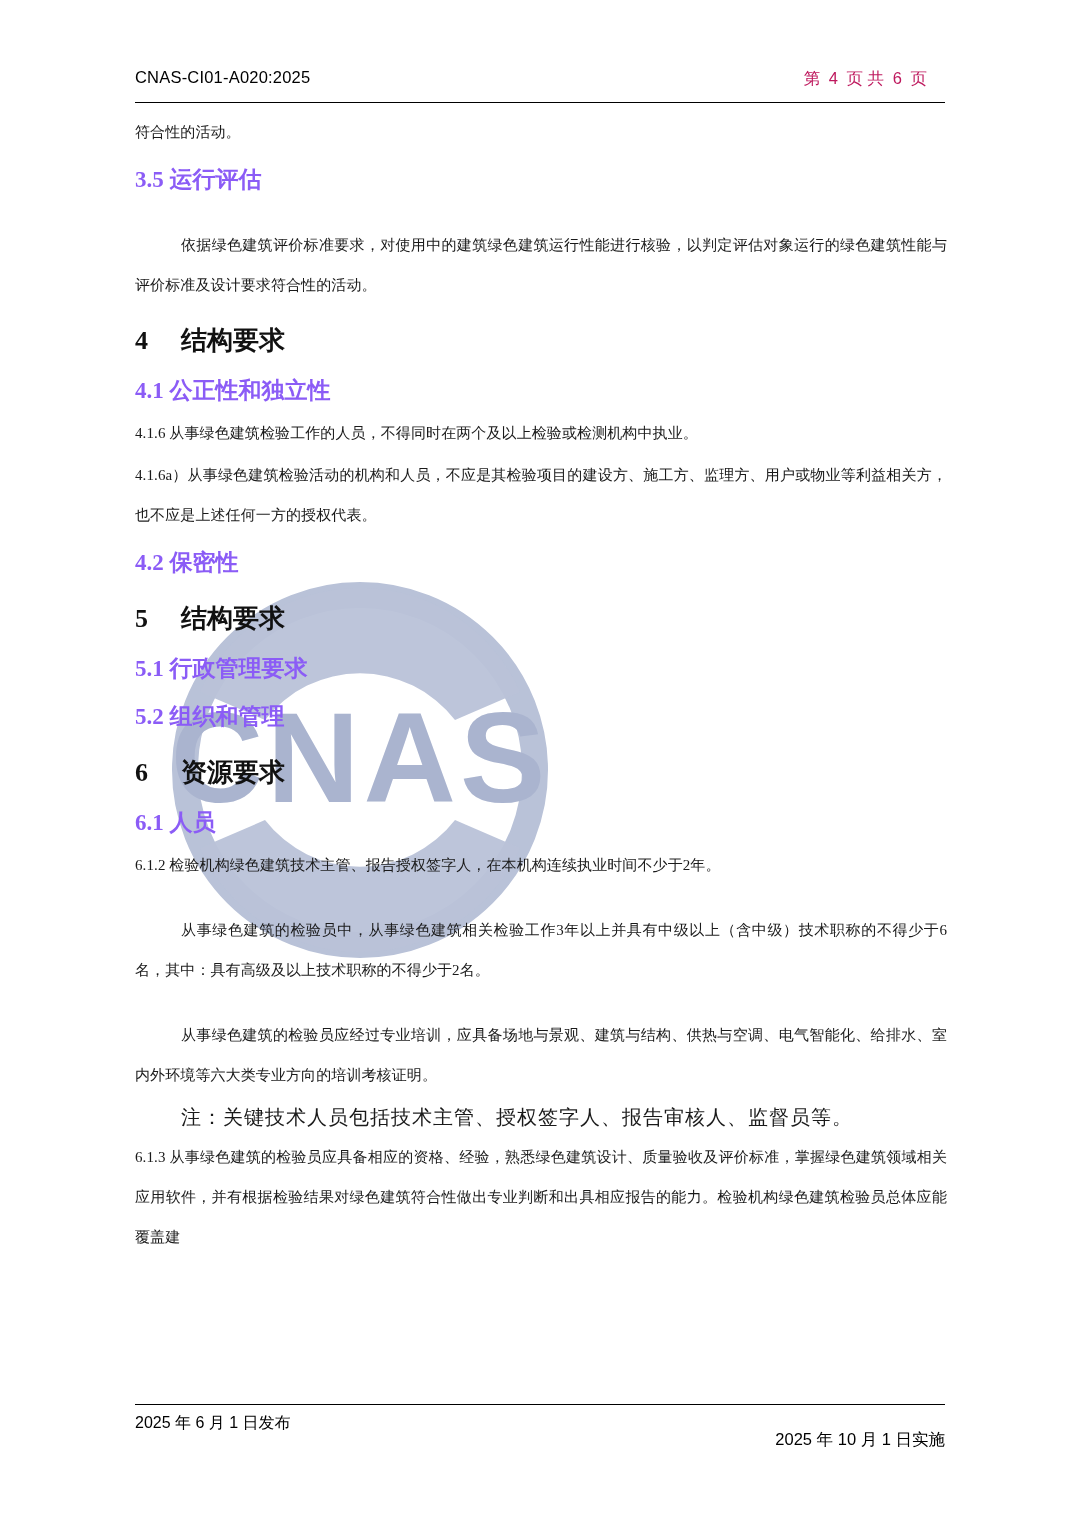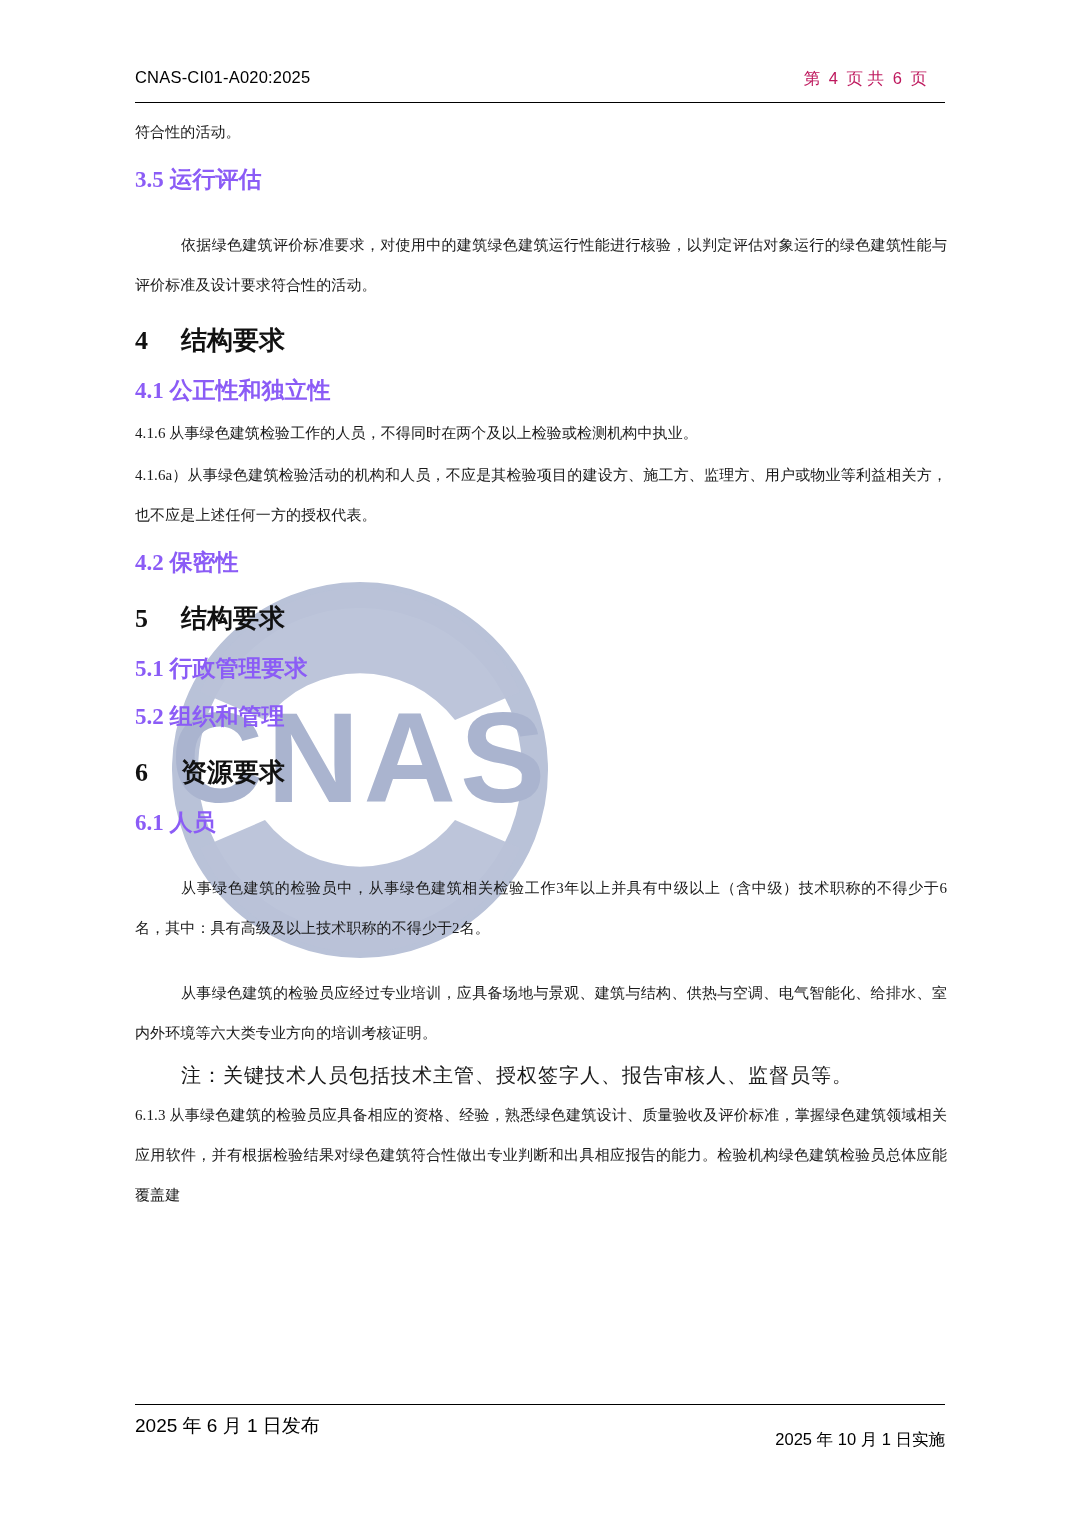--- a/index.html
+++ b/index.html
@@ -72,21 +72,21 @@
     width: 810px;
     border-top: 1.5px solid #000;
     z-index: 2;
     height: 40px;
   }
   .footer-left {
     position: absolute;
     left: 0;
     top: 8px;
     font-family: "Liberation Sans", sans-serif;
-    font-size: 19px;
+    font-size: 16px;
     color: #000;
   }
   .footer-right {
     position: absolute;
     right: 0;
     top: 24px;
     font-family: "Liberation Sans", sans-serif;
     font-size: 16.5px;
     color: #000;
     white-space: nowrap;
@@ -181,20 +181,21 @@
     </div>
 
     <div class="h-num">5.1 行政管理要求</div>
     <div class="h-num">5.2 组织和管理</div>
 
     <div class="h-big">
       <span class="num">6</span><span>资源要求</span>
     </div>
 
     <div class="h-num">6.1 人员</div>
+    <p class="p">6.1.2 检验机构绿色建筑技术主管、报告授权签字人，在本机构连续执业时间不少于2年。</p>
     <p class="p indent">从事绿色建筑的检验员中，从事绿色建筑相关检验工作3年以上并具有中级以上（含中级）技术职称的不得少于6名，其中：具有高级及以上技术职称的不得少于2名。</p>
     <p class="p indent">从事绿色建筑的检验员应经过专业培训，应具备场地与景观、建筑与结构、供热与空调、电气智能化、给排水、室内外环境等六大类专业方向的培训考核证明。</p>
     <p class="note">注：关键技术人员包括技术主管、授权签字人、报告审核人、监督员等。</p>
     <p class="p">6.1.3 从事绿色建筑的检验员应具备相应的资格、经验，熟悉绿色建筑设计、质量验收及评价标准，掌握绿色建筑领域相关应用软件，并有根据检验结果对绿色建筑符合性做出专业判断和出具相应报告的能力。检验机构绿色建筑检验员总体应能覆盖建</p>
 
   </div>
 
   <div class="footer">
     <div class="footer-left">2025 年 6 月 1 日发布</div>
     <div class="footer-right">2025 年 10 月 1 日实施</div>

